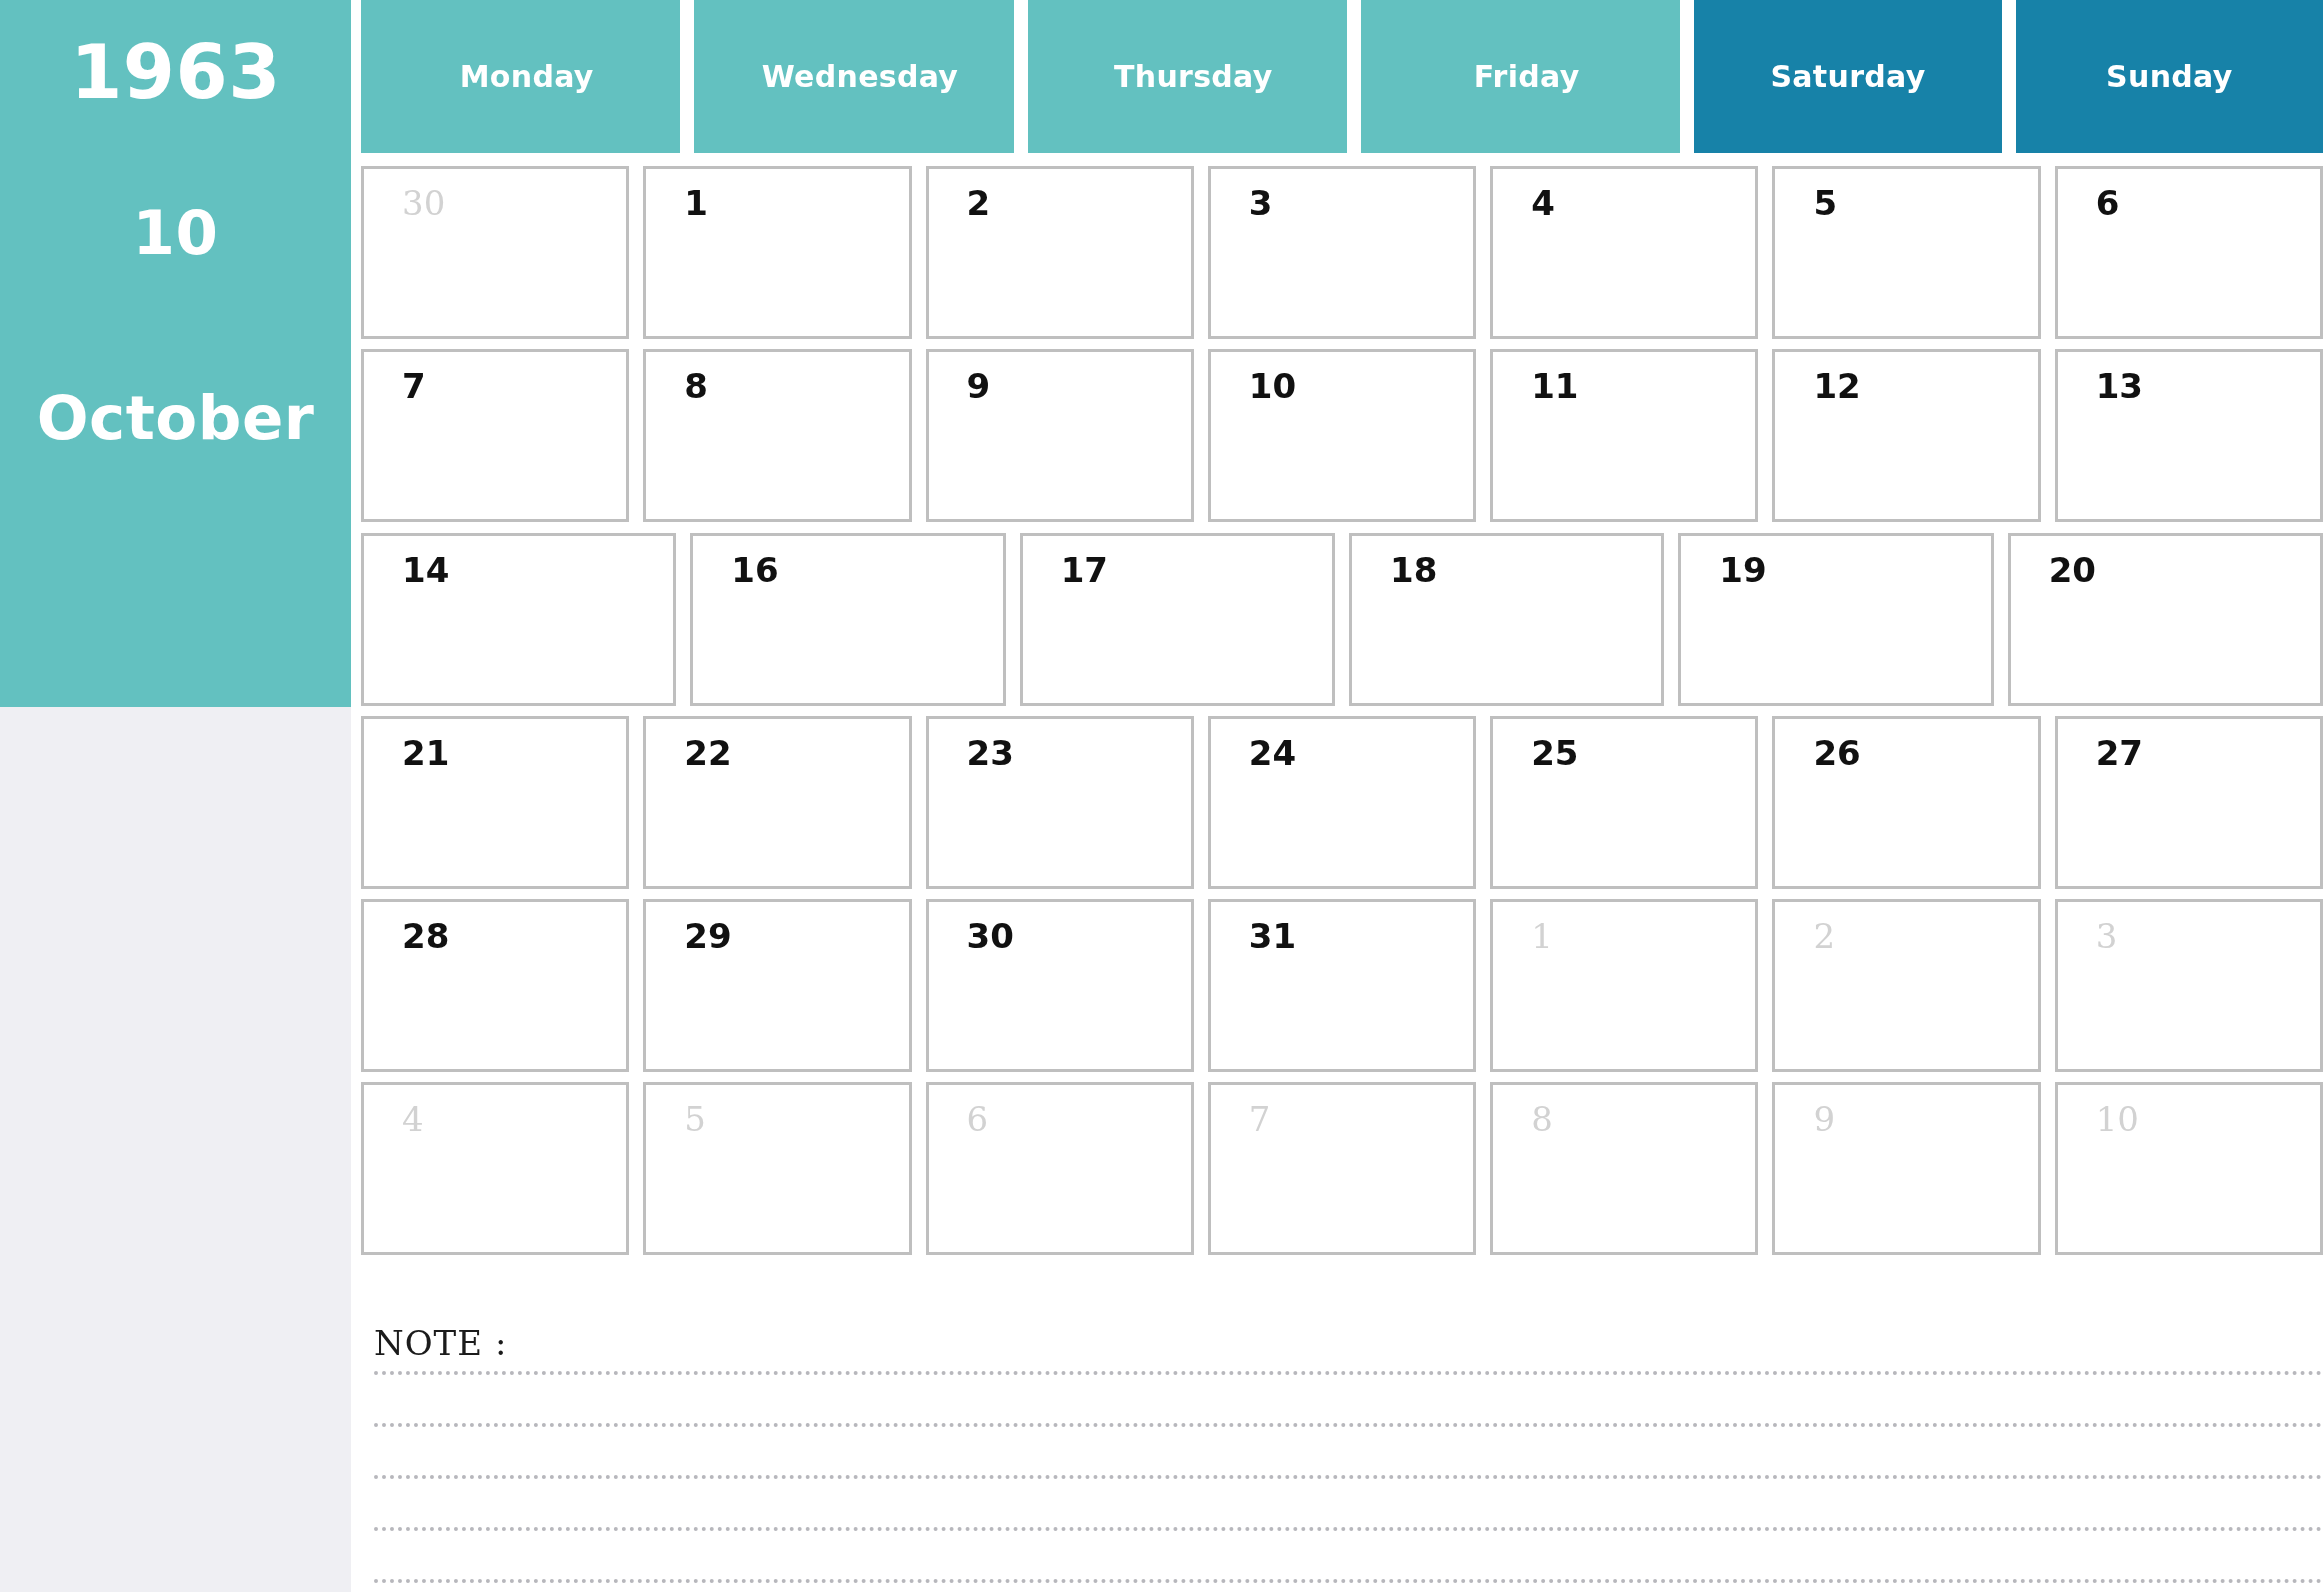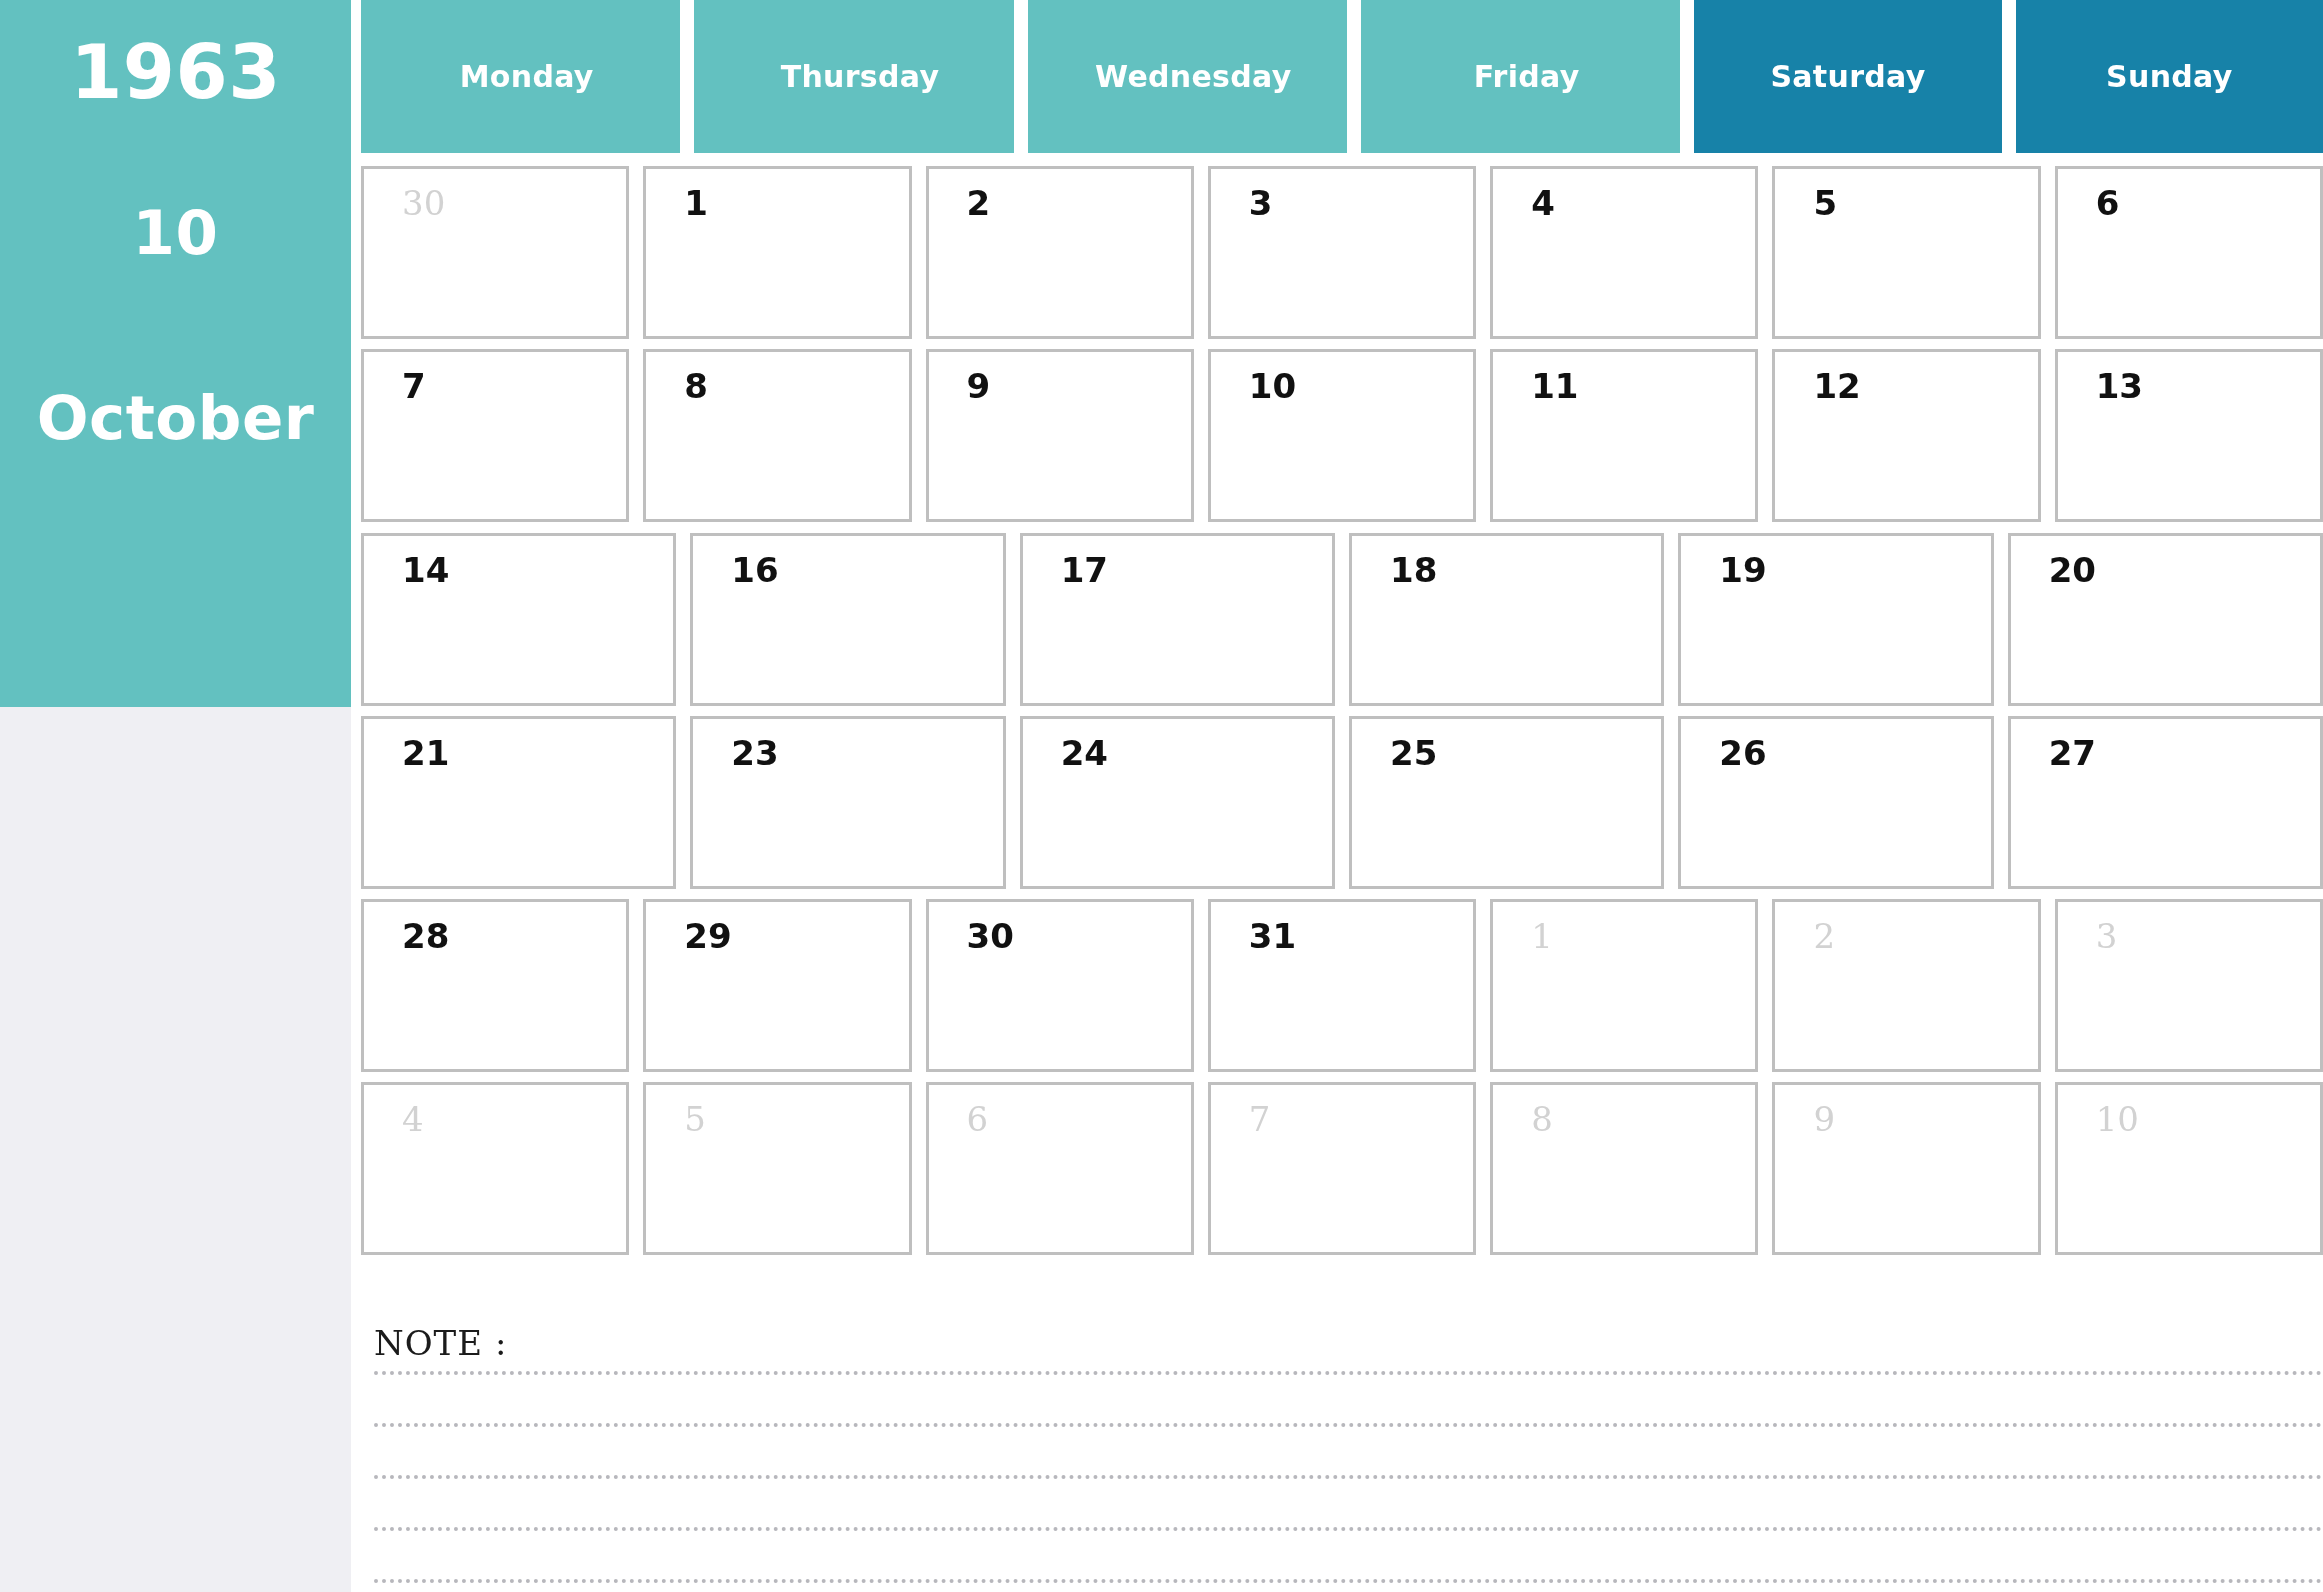--- a/index.html
+++ b/index.html
@@ -152,24 +152,24 @@
   <div class="sidebar-text" id="sidebar-month-num">10</div>
   <div class="sidebar-text" id="sidebar-month-name">October</div>
 </div>
 
 <div id="calendar-area">
   <div id="weekday-header-row">
       <div class="weekday-header-cell weekday-type-weekday">
         <span>Monday</span>
       </div>
       <div class="weekday-header-cell weekday-type-weekday">
+        <span>Wednesday</span>
+      </div>
+      <div class="weekday-header-cell weekday-type-weekday">
         <span>Thursday</span>
-      </div>
-      <div class="weekday-header-cell weekday-type-weekday">
-        <span>Wednesday</span>
       </div>
       <div class="weekday-header-cell weekday-type-weekday">
         <span>Friday</span>
       </div>
       <div class="weekday-header-cell weekday-type-weekend">
         <span>Saturday</span>
       </div>
       <div class="weekday-header-cell weekday-type-weekend">
         <span>Sunday</span>
       </div>
@@ -237,20 +237,23 @@
         <div class="day-cell" style="height: 173px;">
           <div class="day-number">19</div>
         </div>
         <div class="day-cell" style="height: 173px;">
           <div class="day-number">20</div>
         </div>
       </div>
       <div class="calendar-week-row" style="top: 716px; height: 173px;">
         <div class="day-cell" style="height: 173px;">
           <div class="day-number">21</div>
+        </div>
+        <div class="day-cell" style="height: 173px;">
+          <div class="day-number">22</div>
         </div>
         <div class="day-cell" style="height: 173px;">
           <div class="day-number">23</div>
         </div>
         <div class="day-cell" style="height: 173px;">
           <div class="day-number">24</div>
         </div>
         <div class="day-cell" style="height: 173px;">
           <div class="day-number">25</div>
         </div>

